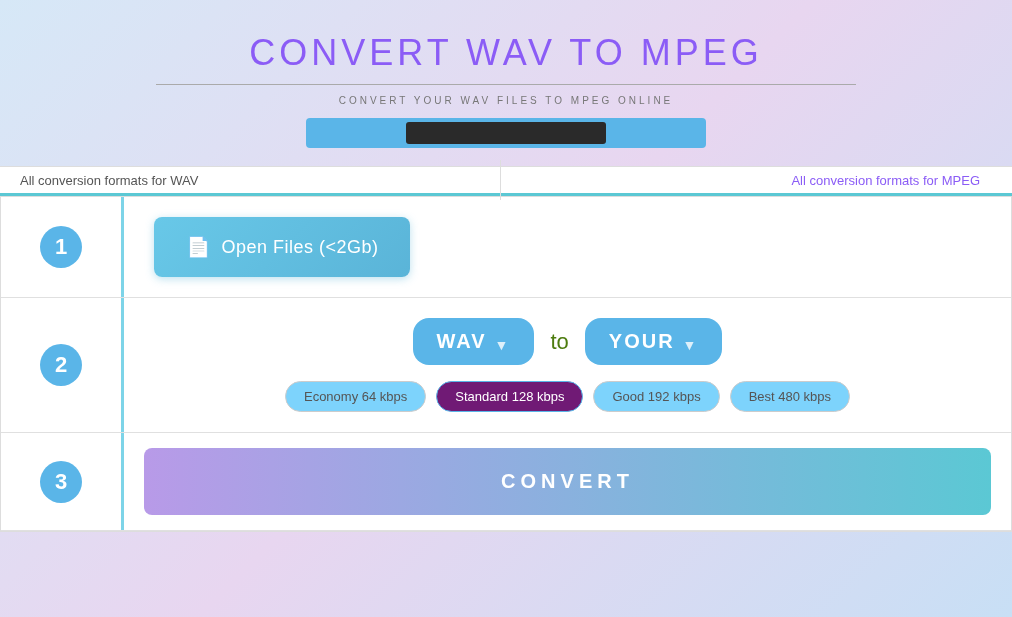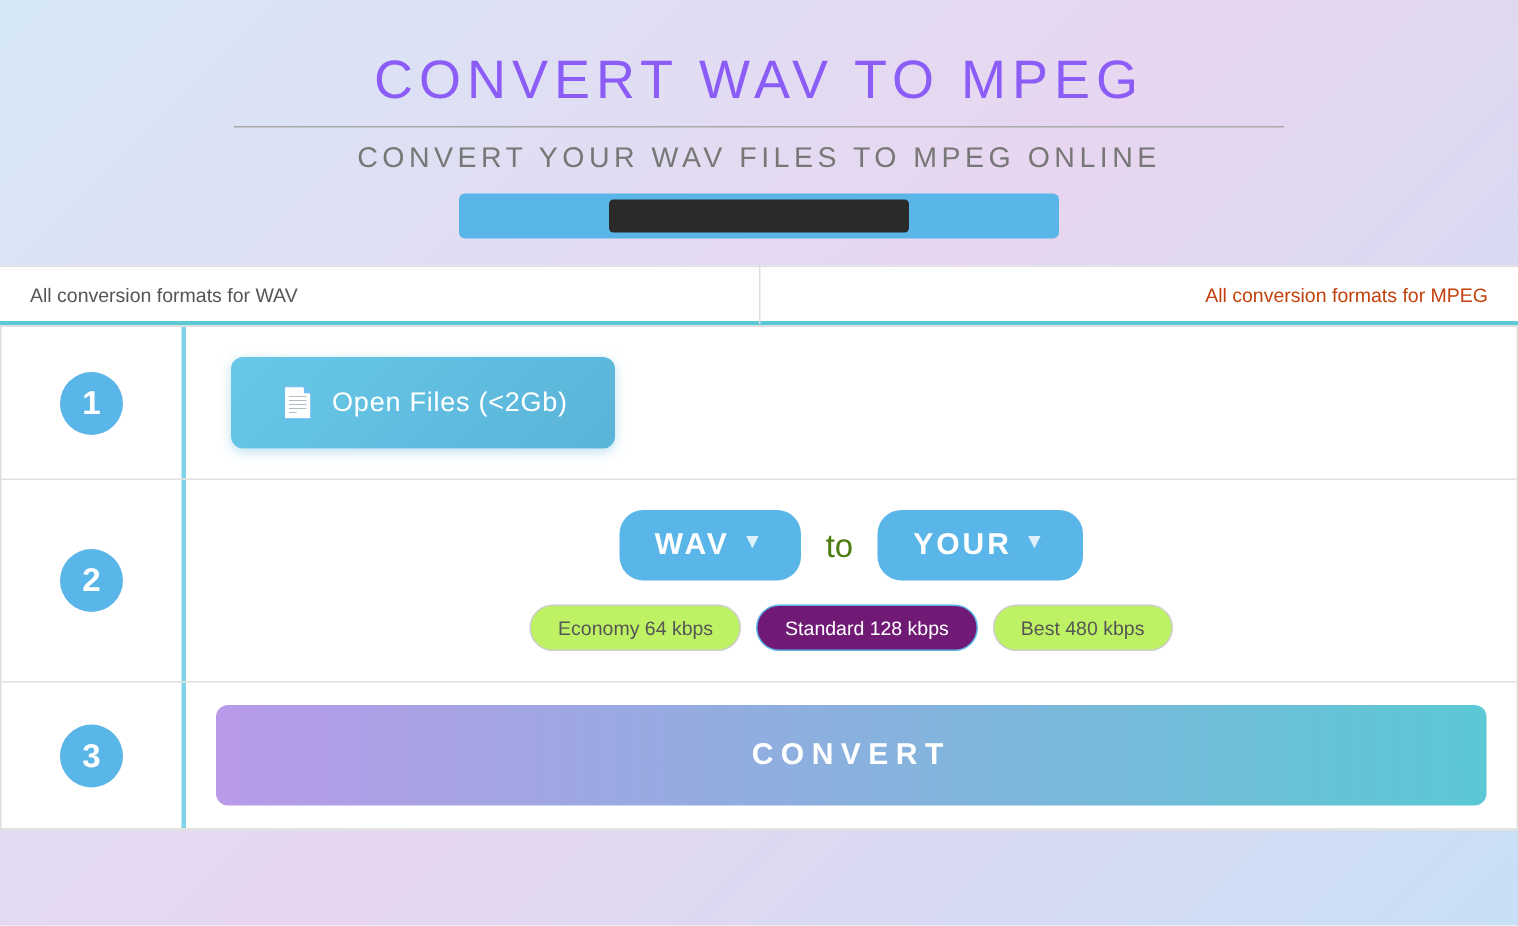--- a/index.html
+++ b/index.html
@@ -32,21 +32,21 @@
     }
 
     .header-divider {
       width: 700px;
       border: none;
       border-top: 1px solid #aaa;
       margin: 10px auto;
     }
 
     .subtitle {
-      font-size: 19px;
+      font-size: 10px;
       letter-spacing: 3px;
       color: #777;
       text-transform: uppercase;
       margin-bottom: 12px;
     }
 
     .upload-bar-placeholder {
       width: 400px;
       height: 30px;
       margin: 0 auto 8px;
@@ -67,42 +67,42 @@
     }
 
     
     .format-bar {
       display: flex;
       align-items: center;
       background: white;
       border-top: 1px solid #ddd;
       border-bottom: 3px solid #5bc8d4;
       padding: 0;
-      height: 40px;
+      height: 30px;
     }
 
     .format-bar-left {
       flex: 1;
       padding-left: 20px;
       font-size: 13px;
       color: #555;
     }
 
     .format-bar-divider {
       width: 1px;
       height: 40px;
       background: #ddd;
     }
 
     .format-bar-right {
       flex: 1;
       text-align: right;
-      padding-right: 20px;
+      padding-right: 32px;
       font-size: 13px;
-      color: #c2410c;
+      color: #8b5cf6;
     }
 
     .step-row {
       display: flex;
       align-items: stretch;
       border-bottom: 1px solid #e0e0e0;
       min-height: 100px;
     }
 
     .step-number-col {
@@ -175,21 +175,21 @@
       background: #5ab5e8;
       color: white;
       border: none;
       border-radius: 16px;
       padding: 12px 24px;
       font-size: 20px;
       font-weight: bold;
       letter-spacing: 2px;
       cursor: pointer;
       display: flex;
-      align-items: flex-start;
+      align-items: flex-end;
       gap: 8px;
       min-width: 110px;
       justify-content: center;
     }
 
     .format-select-btn .chevron {
       font-size: 14px;
       opacity: 0.8;
     }
 
@@ -202,21 +202,21 @@
     .quality-options {
       display: flex;
       gap: 10px;
       justify-content: center;
       width: 100%;
       flex-wrap: wrap;
     }
 
     .quality-btn {
       border: 1px solid #ccc;
-      background: #bef264;
+      background: #7dd3fc;
       border-radius: 20px;
       padding: 7px 18px;
       font-size: 13px;
       color: #555;
       cursor: pointer;
     }
 
     .quality-btn.active {
       background: #701a75;
       color: white;
@@ -310,20 +310,21 @@
           </button>
           <span class="to-text">to</span>
           <button class="format-select-btn">
             <span>YOUR</span>
             <span class="chevron">▼</span>
           </button>
         </div>
         <div class="quality-options">
           <button class="quality-btn">Economy 64 kbps</button>
           <button class="quality-btn active">Standard 128 kbps</button>
+          <button class="quality-btn">Good 192 kbps</button>
           <button class="quality-btn">Best 480 kbps</button>
         </div>
       </div>
     </div>
 
     <div class="step-row step3-row">
       <div class="step-number-col">
         <div class="step-circle">3</div>
       </div>
       <div class="step-content convert-content">

